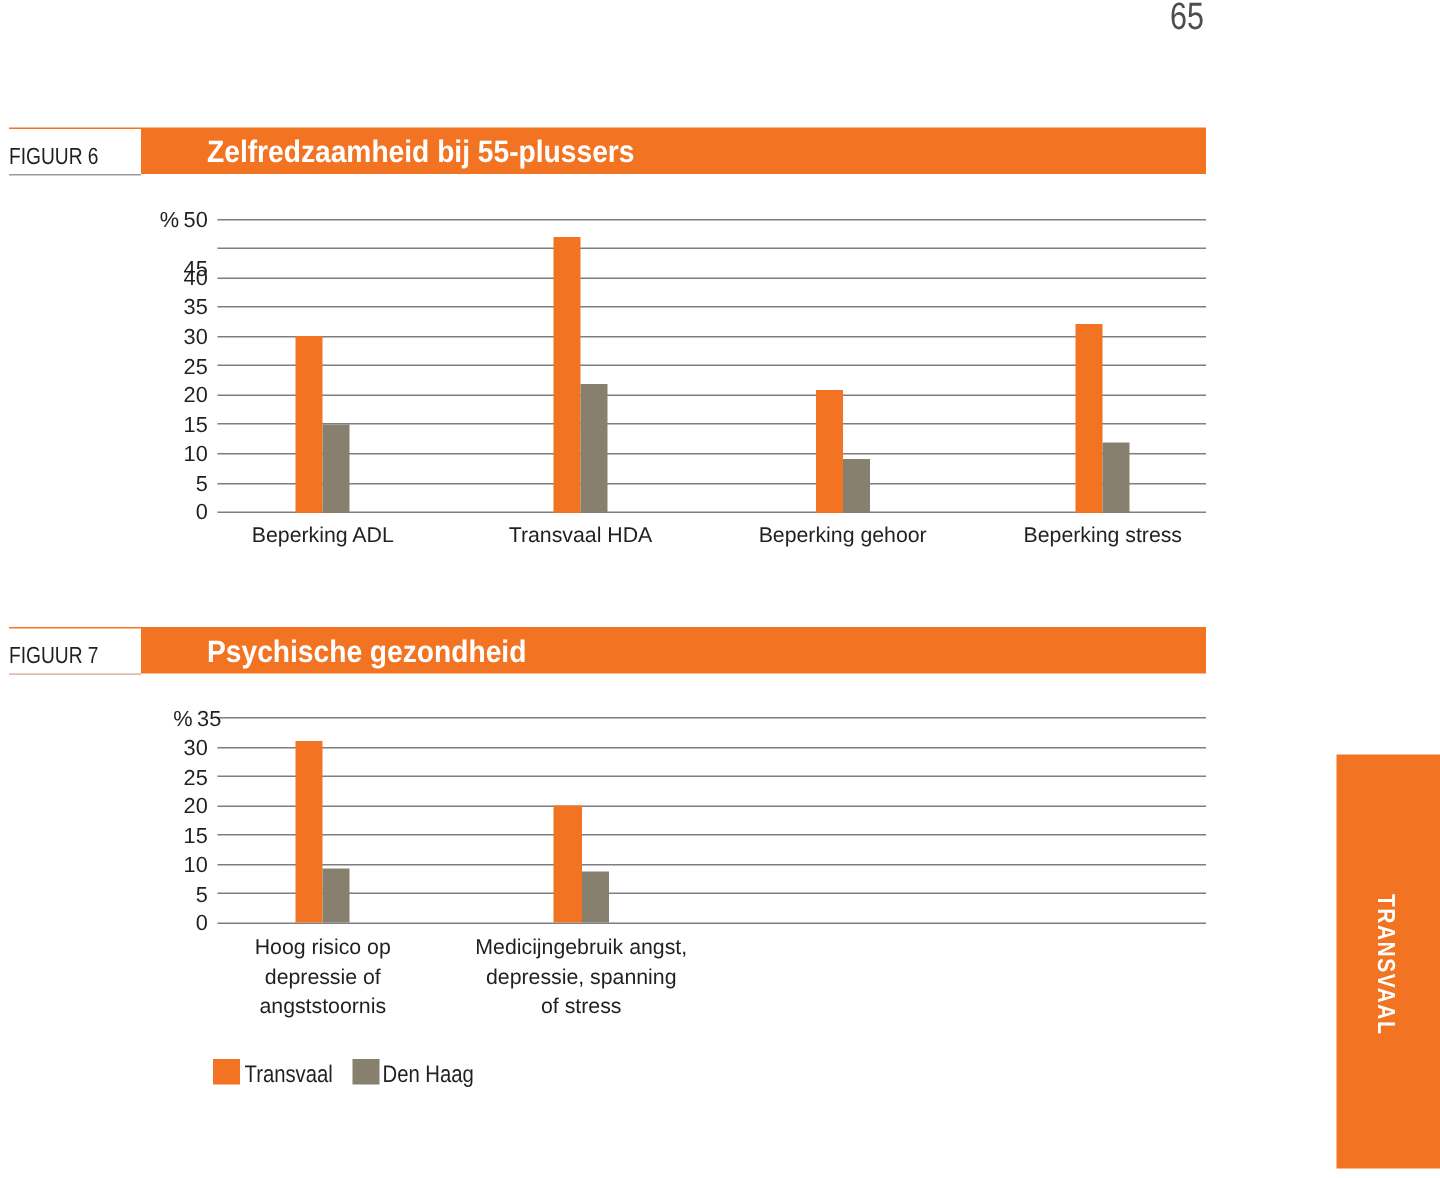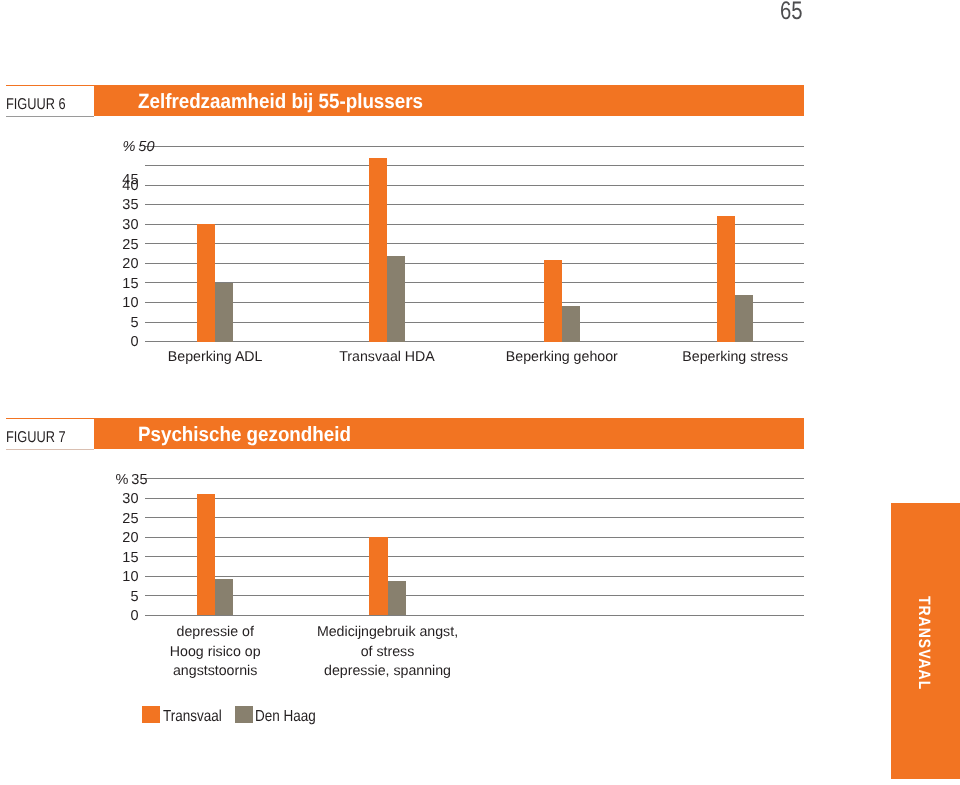--- a/index.html
+++ b/index.html
@@ -57,21 +57,21 @@
       <div class="ylab" style="left: 60px; width: 78.5px; top: 104.55px;">25</div>
       <div class="grid" style="left: 144.5px; width: 659.5px; top: 93.78px;"></div>
       <div class="ylab" style="left: 60px; width: 78.5px; top: 84.98px;">30</div>
       <div class="grid" style="left: 144.5px; width: 659.5px; top: 74.21px;"></div>
       <div class="ylab" style="left: 60px; width: 78.5px; top: 65.41px;">35</div>
       <div class="grid" style="left: 144.5px; width: 659.5px; top: 54.64px;"></div>
       <div class="ylab" style="left: 60px; width: 78.5px; top: 45.84px;">40</div>
       <div class="grid" style="left: 144.5px; width: 659.5px; top: 35.07px;"></div>
       <div class="ylab" style="left: 60px; width: 78.5px; top: 40px;">45</div>
       <div class="grid" style="left: 144.5px; width: 659.5px; top: 15.5px;"></div>
-      <div class="ylab" style="left: 76px; width: 78.5px; top: 6.7px; font-style: italic;">% 50</div>
+      <div class="ylab" style="left: 60px; width: 78.5px; top: 6.7px;">% 50</div>
       <div class="bar tv" style="left: 197px; width: 18px; top: 94.28px; height: 117.42px; background: rgb(242, 116, 34);"></div>
       <div class="bar dh" style="left: 215px; width: 18px; top: 152.99px; height: 58.71px; background: rgb(136, 128, 110);"></div>
       <div class="catlab" style="left: 130.2px; width: 170px; top: 218px;">
         <div>Beperking ADL</div>
       </div>
       <div class="bar tv" style="left: 369px; width: 18px; top: 27.742px; height: 183.958px; background: rgb(242, 116, 34);"></div>
       <div class="bar dh" style="left: 387px; width: 18px; top: 125.592px; height: 86.108px; background: rgb(136, 128, 110);"></div>
       <div class="catlab" style="left: 302px; width: 170px; top: 218px;">
         <div>Transvaal HDA</div>
       </div>
@@ -106,30 +106,30 @@
       <div class="ylab" style="left: 60px; width: 78.5px; top: 65px;">20</div>
       <div class="grid" style="left: 144.5px; width: 659.5px; top: 54.3px;"></div>
       <div class="ylab" style="left: 60px; width: 78.5px; top: 45.5px;">25</div>
       <div class="grid" style="left: 144.5px; width: 659.5px; top: 34.8px;"></div>
       <div class="ylab" style="left: 60px; width: 78.5px; top: 26px;">30</div>
       <div class="grid" style="left: 144.5px; width: 659.5px; top: 15.3px;"></div>
       <div class="ylab" style="left: 69px; width: 78.5px; top: 6.5px;">% 35</div>
       <div class="bar tv" style="left: 197px; width: 18px; top: 31.4px; height: 120.9px; background: rgb(242, 116, 34);"></div>
       <div class="bar dh" style="left: 215px; width: 18px; top: 115.64px; height: 36.66px; background: rgb(136, 128, 110);"></div>
       <div class="catlab" style="left: 115.2px; width: 200px; top: 160.3px;">
+        <div>Hoog risico op</div>
         <div>depressie of</div>
-        <div>Hoog risico op</div>
         <div>angststoornis</div>
       </div>
       <div class="bar tv" style="left: 369px; width: 19px; top: 74.3px; height: 78px; background: rgb(242, 116, 34);"></div>
       <div class="bar dh" style="left: 388px; width: 18px; top: 117.98px; height: 34.32px; background: rgb(136, 128, 110);"></div>
       <div class="catlab" style="left: 287.5px; width: 200px; top: 160.3px;">
         <div>Medicijngebruik angst,</div>
+        <div>depressie, spanning</div>
         <div>of stress</div>
-        <div>depressie, spanning</div>
       </div>
     </div>
 
   <div class="legend">
     <span class="lgsw" style="left: 141.5px; top: 705.5px; background: rgb(242, 116, 34);"></span>
     <span class="lgtx" style="left:163px;top:707.8px;">Transvaal</span>
     <span class="lgsw" style="left: 234.7px; top: 705.9px; background: rgb(136, 128, 110);"></span>
     <span class="lgtx" style="left:254.8px;top:707.8px;">Den Haag</span>
   </div>
 

